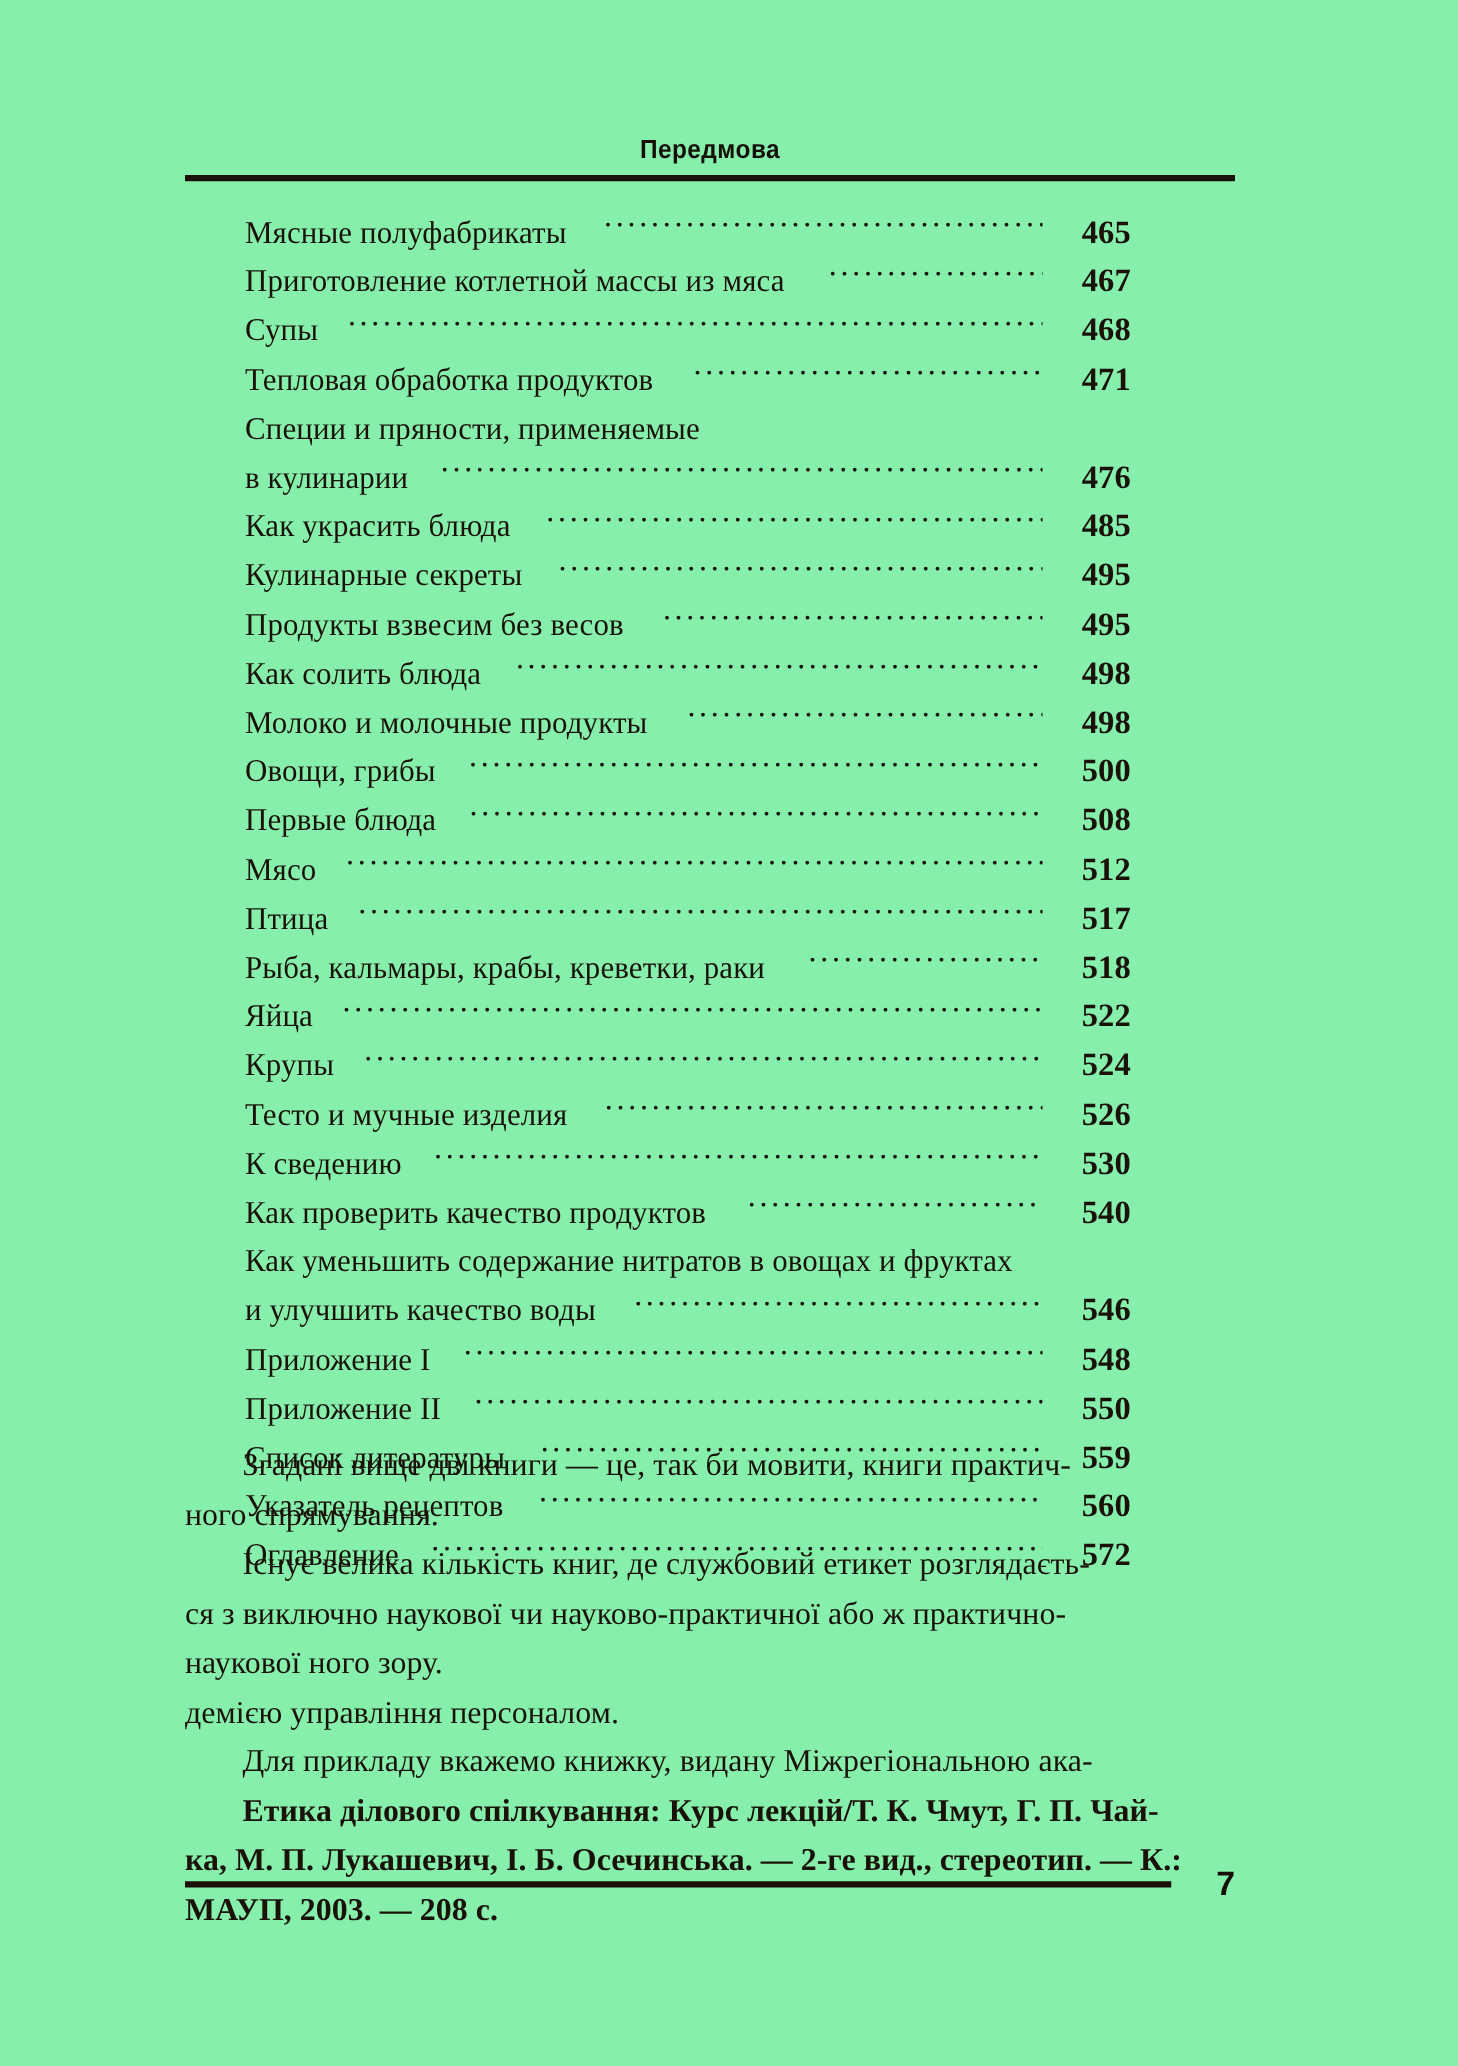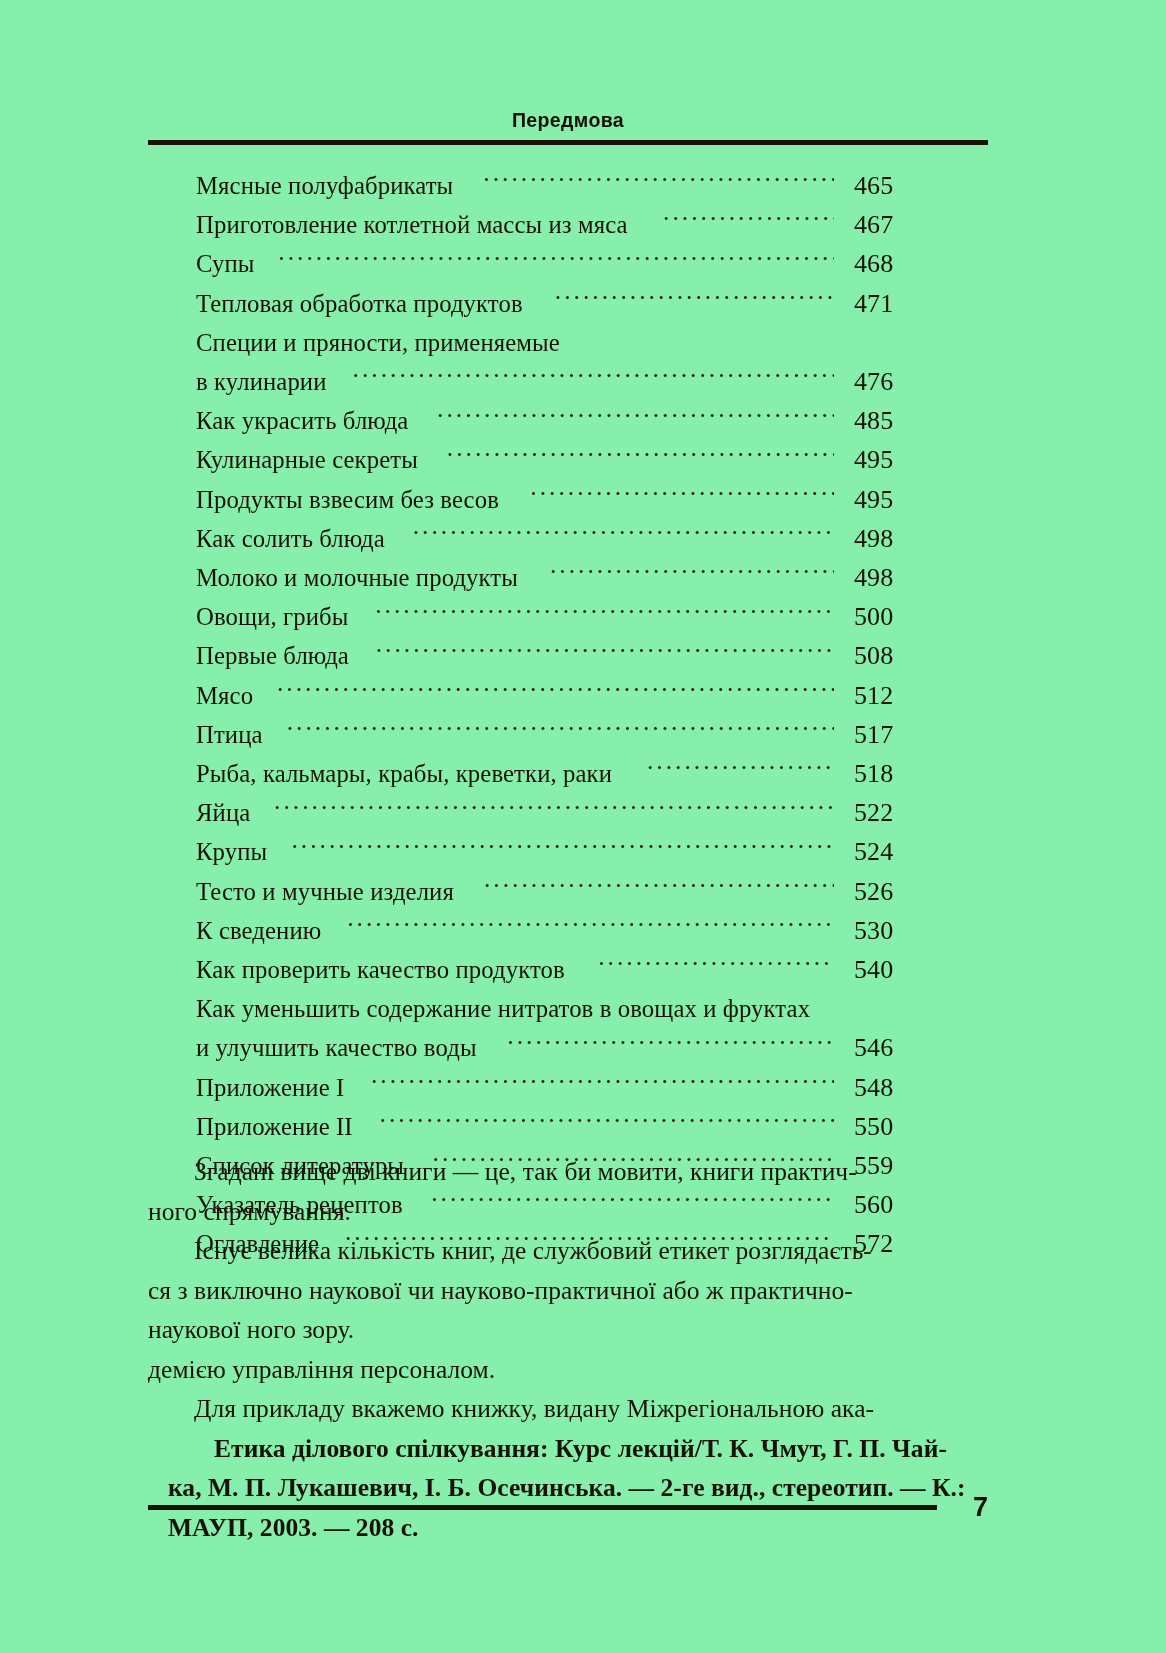--- a/index.html
+++ b/index.html
@@ -83,22 +83,23 @@
     font-size: 25.5px;
     color: #1a1208;
     position: absolute;
     left: 0;
     bottom: 0.06em;
     white-space: nowrap;
   }
   .toc-page {
     flex: 0 0 auto;
     min-width: 62px;
-    text-align: left;
+    text-align: center;
     font-size: 26px;
+    font-weight: bold;
   }
 
   
   .body-block {
     position: absolute;
     left: 148px;
     top: 1152px;
     width: 840px;
   }
   .para {
@@ -115,21 +116,20 @@
     white-space: nowrap;
   }
   .para-line.stretch {
     display: flex;
     justify-content: flex-start;
   }
   .para-line.stretch > span { white-space: pre; }
 
   .citation {
     font-weight: bold;
-    margin-left: 20px;
   }
 
   
   .footer-area {
     position: absolute;
     left: 148px;
     top: 1494px;
     width: 840px;
     display: flex;
     align-items: center;

